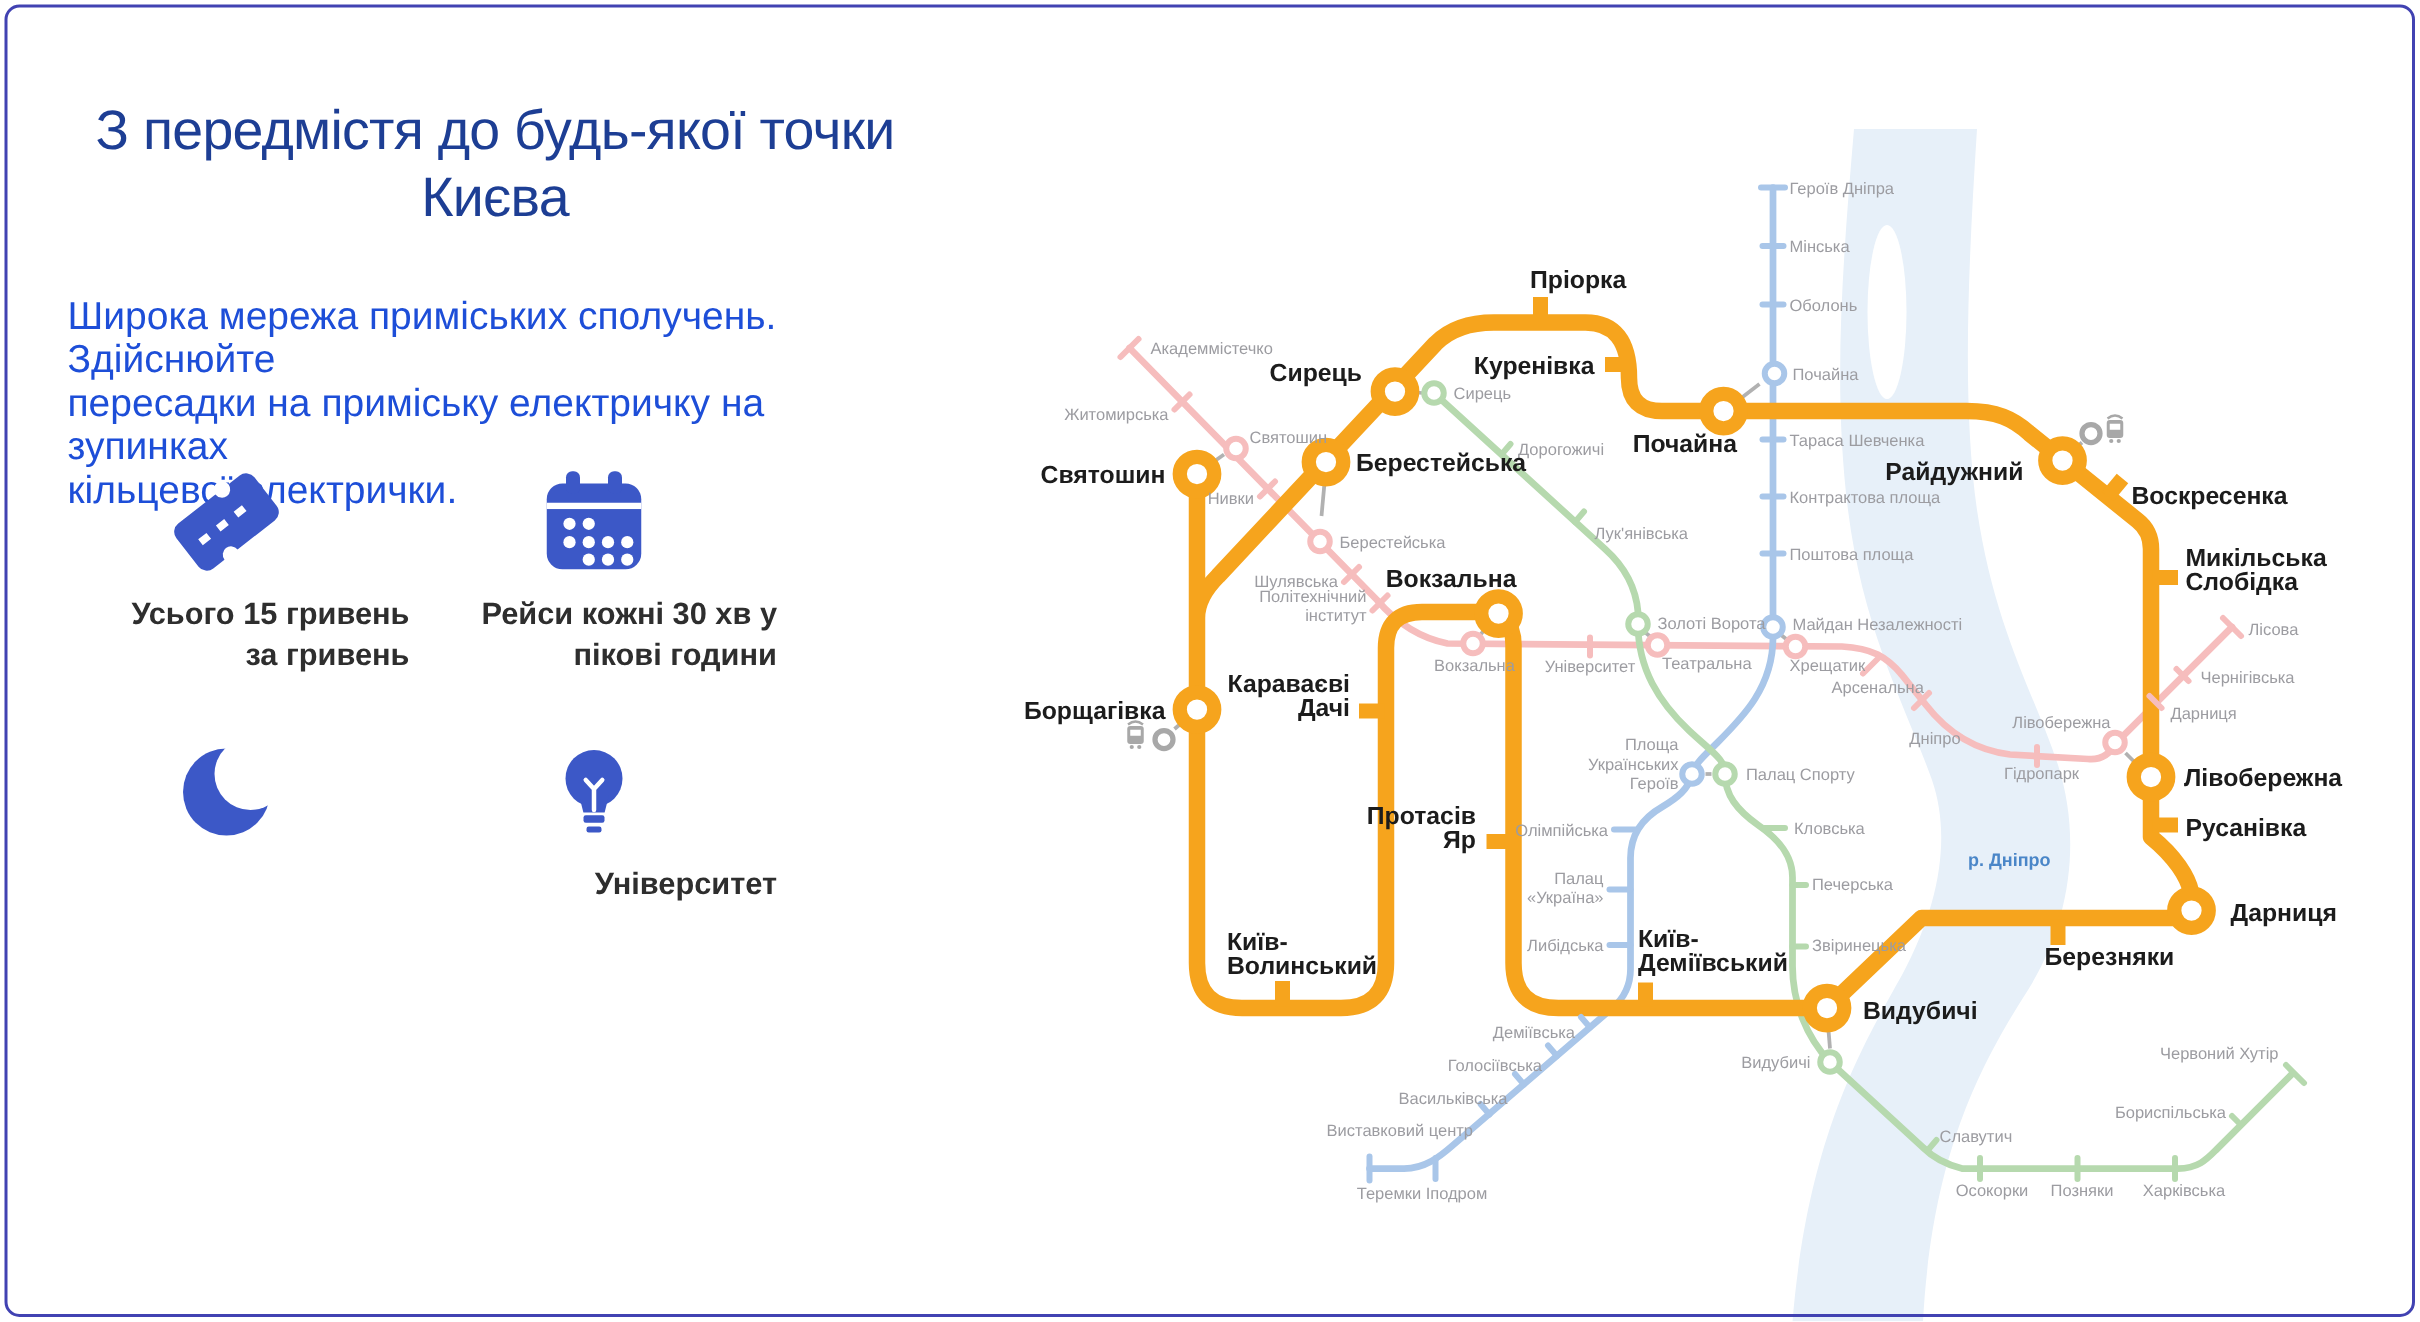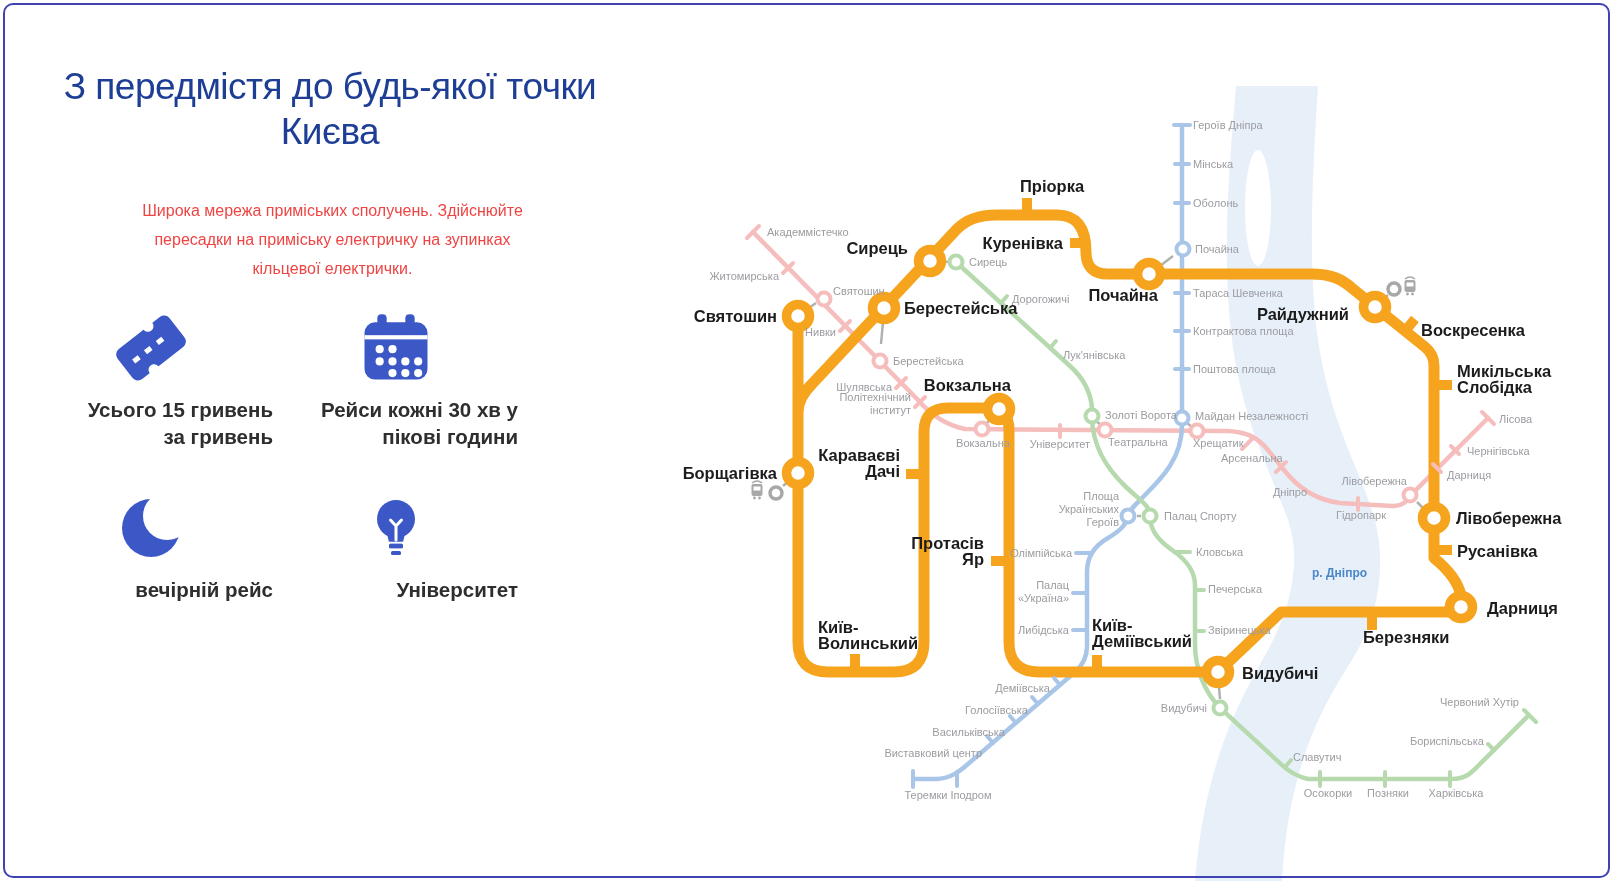--- a/index.html
+++ b/index.html
@@ -3,22 +3,22 @@
 <meta charset="utf-8">
 <style>
   html,body{margin:0;padding:0;background:#fff;}
   .page{position:relative;width:1613px;height:881px;background:#fff;overflow:hidden;
         font-family:"Liberation Sans",sans-serif;}
   .frame{position:absolute;left:3px;top:3px;right:3px;bottom:3px;border:2px solid #4142b2;
          border-radius:10px;pointer-events:none;}
   .panel{position:absolute;left:0;top:0;width:650px;}
   .title{position:absolute;left:35px;top:64px;width:590px;text-align:center;
          font-size:37px;line-height:45px;font-weight:400;color:#1d3e94;letter-spacing:-.5px;}
-  .desc{position:absolute;left:45px;top:196px;width:575px;font-size:16px;line-height:29px;
-        color:#ef4444;text-align:center;}
+  .desc{position:absolute;left:45px;top:196px;width:575px;font-size:26px;line-height:29px;
+        color:#1d4ed8;}
   .desc span{display:block;}
   .features{position:absolute;left:28px;top:300px;width:490px;display:grid;
             grid-template-columns:245px 245px;row-gap:30px;}
   .feature{text-align:right;}
   .feature .ic{height:96px;display:flex;align-items:center;justify-content:center;}
   .feature .cap{font-size:20.5px;line-height:27px;font-weight:700;color:#2e2e2e;}
   .feature .cap span{display:block;}
   #map-svg{position:absolute;left:0;top:0;}
   #map-svg text{font-family:"Liberation Sans",sans-serif;}
   .m-label{font-size:11px;fill:#9c9ca1;}
@@ -267,21 +267,20 @@
       </div>
 
       <div class="feature">
         <div class="ic">
           <svg width="78" height="78" viewBox="-39 -39 78 78">
             <circle r="29" fill="#3C58C7"></circle>
             <circle cx="16" cy="-12" r="24" fill="#fff"></circle>
           </svg>
         </div>
         <div class="cap">
-          <span>вечірній рейс</span>
         </div>
       </div>
 
       <div class="feature">
         <div class="ic">
           <svg width="78" height="78" viewBox="-39 -39 78 78">
             <g fill="#3C58C7">
               <circle cy="-9" r="19"></circle>
               <path d="M -10 2 L -7 14 L 7 14 L 10 2 Z"></path>
               <rect x="-7" y="15.5" width="14" height="5" rx="1.5"></rect>

